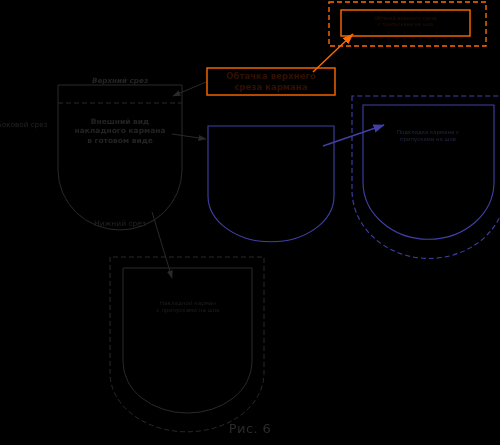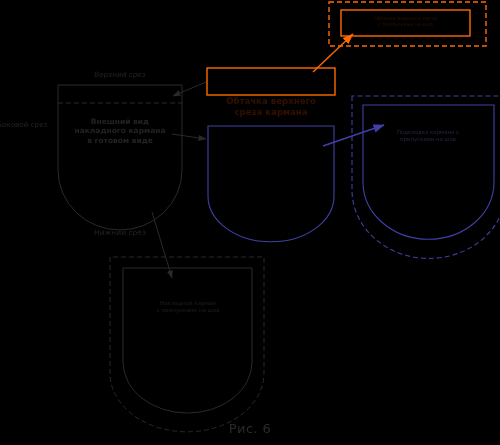--- a/index.html
+++ b/index.html
@@ -93,38 +93,38 @@
 
     <line x1="172" y1="134" x2="206" y2="139" stroke="#2a2a2a" stroke-width="1" marker-end="url(#ah-gray)"></line>
 
     <line x1="152" y1="212" x2="172" y2="278" stroke="#2a2a2a" stroke-width="1" marker-end="url(#ah-gray)"></line>
 
     <line x1="313" y1="72" x2="353" y2="34" stroke="#ff6a00" stroke-width="1.4" marker-end="url(#ah-orange)"></line>
 
     <line x1="323" y1="146" x2="384" y2="125" stroke="#4040a8" stroke-width="1.4" marker-end="url(#ah-blue)"></line>
   </svg>
 
-  <div class="lbl lbl-gray-italic" style="left:78px; top:70px; width:84px;">Верхний срез</div>
+  <div class="lbl lbl-gray-italic" style="left:78px; top:76px; width:84px;font-weight:bold;">Верхний срез</div>
 
   <div class="lbl lbl-gray-edge" style="left:-3px; top:120px; width:62px; text-align:left;">Боковой срез</div>
 
-  <div class="lbl lbl-gray-mid" style="left:78px; top:228px; width:84px;">Нижний срез</div>
+  <div class="lbl lbl-gray-mid" style="left:78px; top:219px; width:84px;">Нижний срез</div>
 
   <div class="lbl lbl-gray-mid" style="left:60px; top:117px; width:120px;font-weight:bold;">Внешний вид
 накладного кармана
 в готовом виде</div>
 
 
   <div class="lbl lbl-blue-small" style="left:381px; top:129px; width:94px;">Подкладка кармана с
 припусками на шов</div>
 
   <div class="lbl lbl-gray-small" style="left:140px; top:300px; width:96px;">Накладной карман
 с припусками на шов</div>
 
-  <div class="lbl lbl-orange-big" style="left:209px; top:71px; width:124px;margin-top:25px;">Обтачка верхнего
+  <div class="lbl lbl-orange-big" style="left:209px; top:71px; width:124px;">Обтачка верхнего
 среза кармана</div>
 
   <div class="lbl lbl-orange-sm" style="left:343px; top:15px; width:125px;">Обтачка верхнего среза
 с припусками на шов</div>
 
   <div class="caption" style="left:0; top:421px; width:500px; text-align:center;">Рис. 6</div>
 
 </div>
 
 </body></html>

